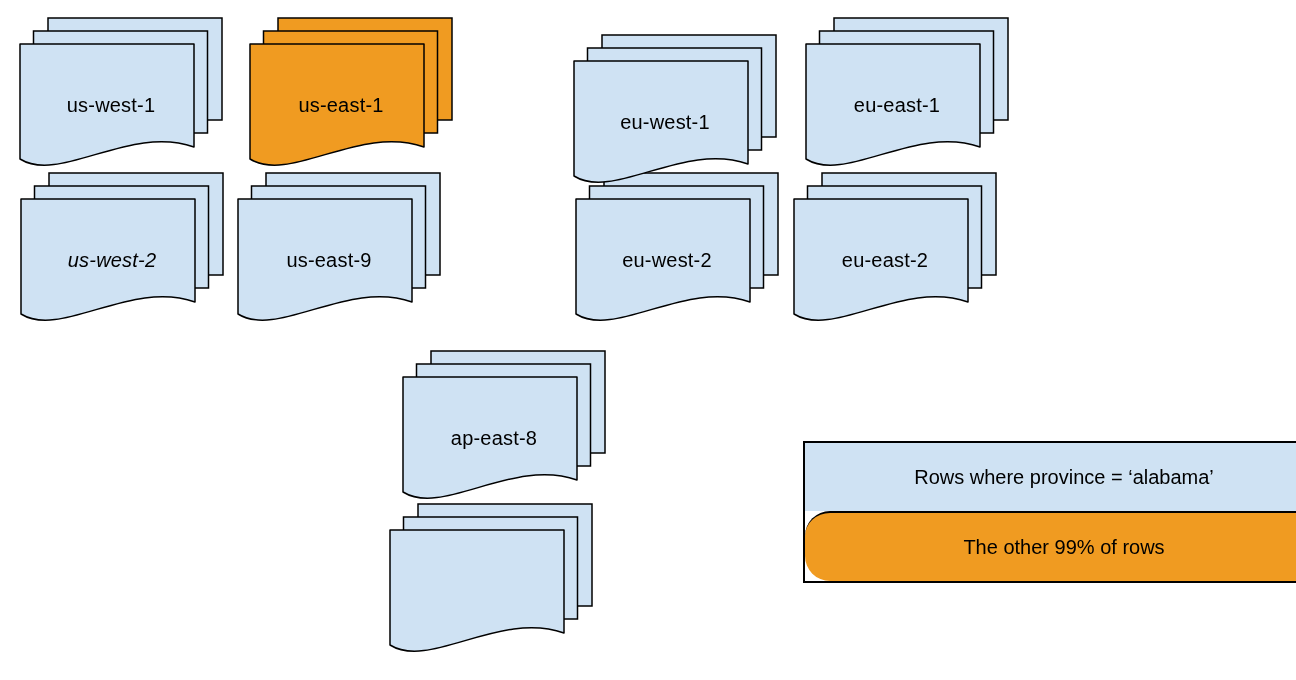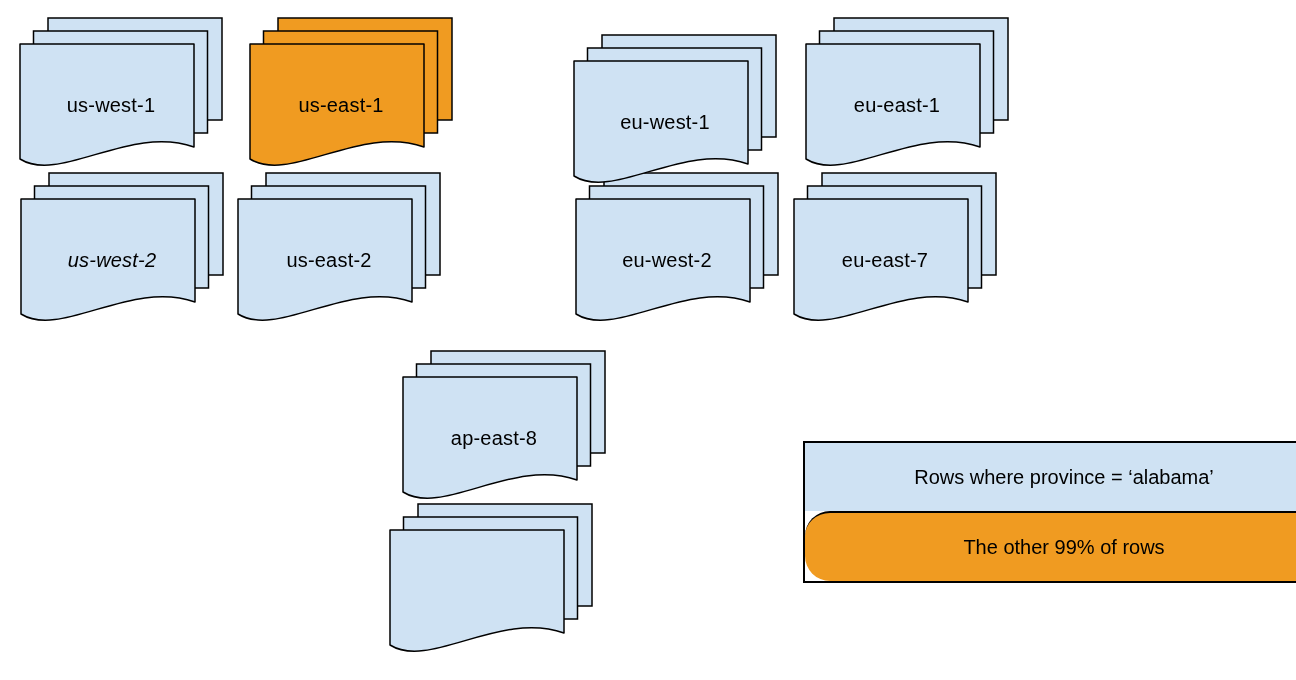--- a/index.html
+++ b/index.html
@@ -107,37 +107,37 @@
           <path d="M1 27 H175 V130 C111 107 41 167 1 142 Z" fill="#cfe2f3" stroke="#000000" stroke-width="1.5" stroke-linejoin="round"></path>
         </svg>
         <div class="stack-label">us-west-2</div>
       </div>
       <div class="stack" style="left: 237px; top: 172px; z-index: 1;">
         <svg width="204" height="158" viewBox="0 0 204 158">
           <rect x="29" y="1" width="174" height="102" fill="#cfe2f3" stroke="#000000" stroke-width="1.5"></rect>
           <rect x="14.5" y="14" width="174" height="102" fill="#cfe2f3" stroke="#000000" stroke-width="1.5"></rect>
           <path d="M1 27 H175 V130 C111 107 41 167 1 142 Z" fill="#cfe2f3" stroke="#000000" stroke-width="1.5" stroke-linejoin="round"></path>
         </svg>
-        <div class="stack-label">us-east-2</div>
+        <div class="stack-label">us-east-9</div>
       </div>
       <div class="stack" style="left: 575px; top: 172px; z-index: 1;">
         <svg width="204" height="158" viewBox="0 0 204 158">
           <rect x="29" y="1" width="174" height="102" fill="#cfe2f3" stroke="#000000" stroke-width="1.5"></rect>
           <rect x="14.5" y="14" width="174" height="102" fill="#cfe2f3" stroke="#000000" stroke-width="1.5"></rect>
           <path d="M1 27 H175 V130 C111 107 41 167 1 142 Z" fill="#cfe2f3" stroke="#000000" stroke-width="1.5" stroke-linejoin="round"></path>
         </svg>
         <div class="stack-label">eu-west-2</div>
       </div>
       <div class="stack" style="left: 793px; top: 172px; z-index: 1;">
         <svg width="204" height="158" viewBox="0 0 204 158">
           <rect x="29" y="1" width="174" height="102" fill="#cfe2f3" stroke="#000000" stroke-width="1.5"></rect>
           <rect x="14.5" y="14" width="174" height="102" fill="#cfe2f3" stroke="#000000" stroke-width="1.5"></rect>
           <path d="M1 27 H175 V130 C111 107 41 167 1 142 Z" fill="#cfe2f3" stroke="#000000" stroke-width="1.5" stroke-linejoin="round"></path>
         </svg>
-        <div class="stack-label">eu-east-7</div>
+        <div class="stack-label">eu-east-2</div>
       </div>
       <div class="stack" style="left: 402px; top: 350px; z-index: 2;">
         <svg width="204" height="158" viewBox="0 0 204 158">
           <rect x="29" y="1" width="174" height="102" fill="#cfe2f3" stroke="#000000" stroke-width="1.5"></rect>
           <rect x="14.5" y="14" width="174" height="102" fill="#cfe2f3" stroke="#000000" stroke-width="1.5"></rect>
           <path d="M1 27 H175 V130 C111 107 41 167 1 142 Z" fill="#cfe2f3" stroke="#000000" stroke-width="1.5" stroke-linejoin="round"></path>
         </svg>
         <div class="stack-label">ap-east-8</div>
       </div>
       <div class="stack" style="left: 389px; top: 503px; z-index: 1;">

